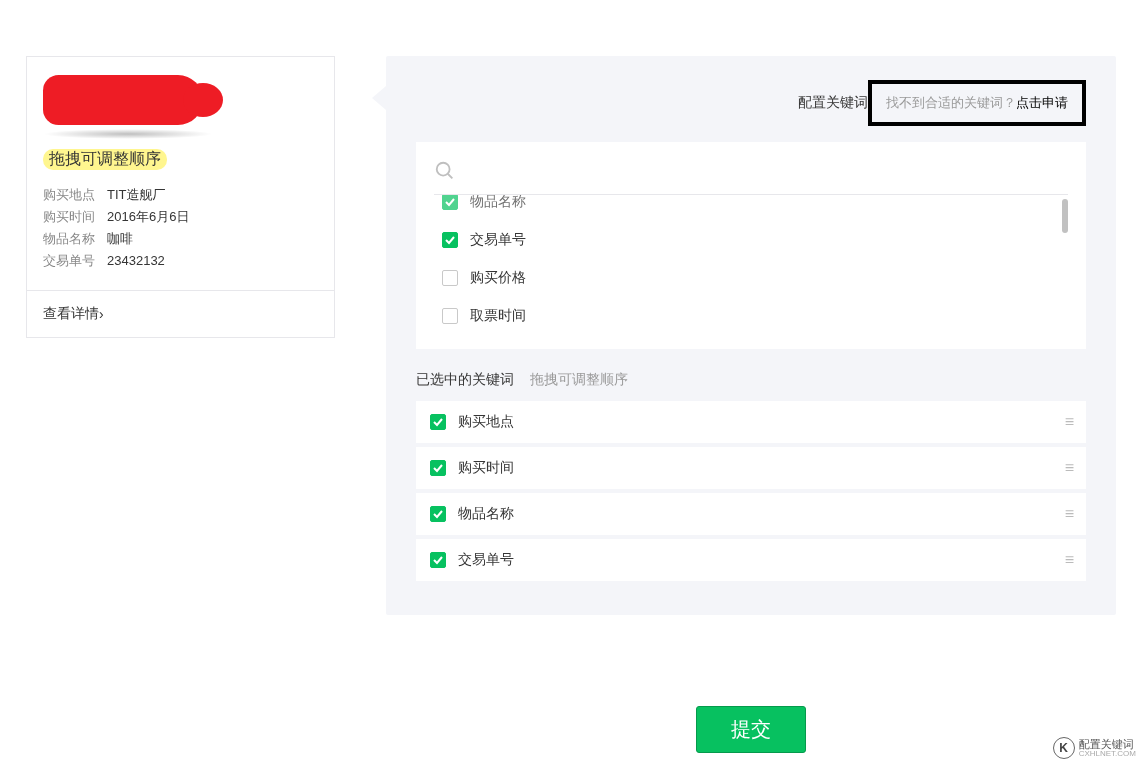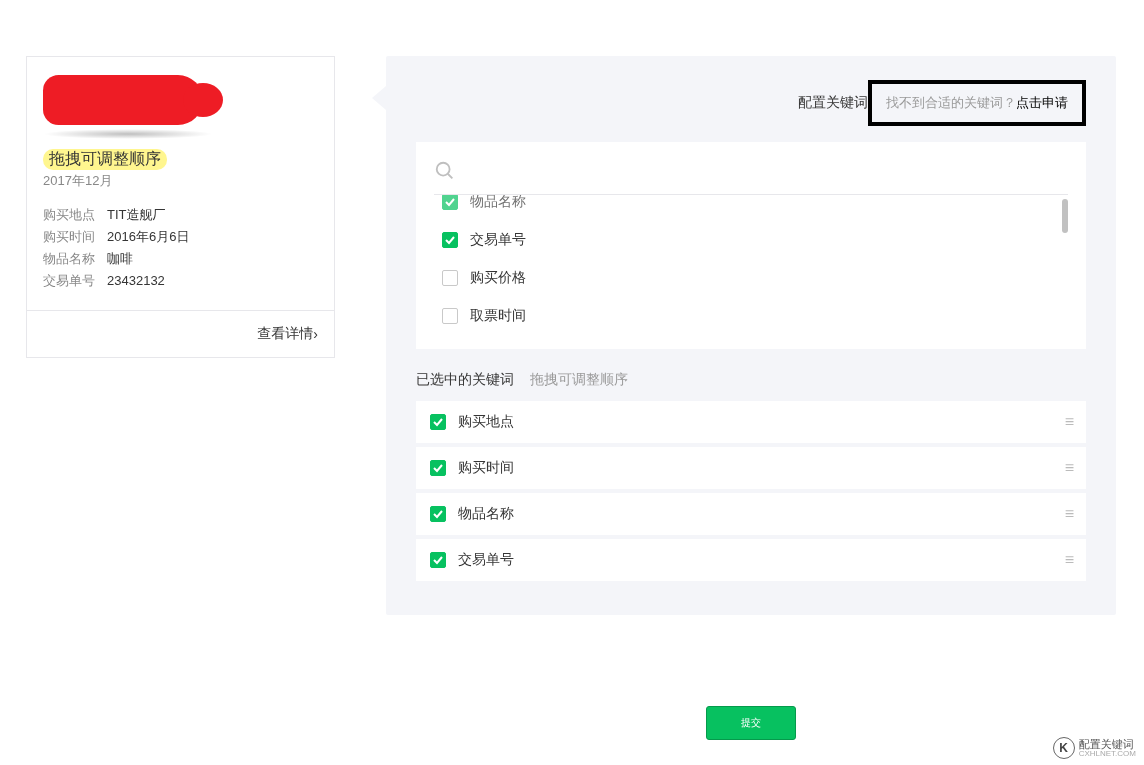--- a/index.html
+++ b/index.html
@@ -14,21 +14,21 @@
 
 .notice-block { padding: 0 16px 14px; }
 .notice-title { display:inline-block; font-size: 16px; color:#353535; background: #fff68f; border-radius: 10px; padding: 0 6px; }
 .notice-date { font-size: 13px; color:#888; margin-top: 2px; }
 
 .fields { padding: 0 16px 18px; }
 .field-row { display:flex; font-size: 13px; color:#888; line-height: 22px; }
 .field-label { width: 64px; }
 .field-value { color:#353535; }
 
-.card-footer { border-top: 1px solid #e7e7eb; padding: 14px 16px; display:flex; align-items:center; justify-content:flex-end; cursor:pointer; }
+.card-footer { border-top: 1px solid #e7e7eb; padding: 14px 16px; display:flex; align-items:center; justify-content:flex-start; cursor:pointer; }
 .card-footer span { color:#353535; font-size:14px; }
 .chevron { color:#c0c0c0; font-size: 18px; }
 
 .main-panel { position:absolute; left: 386px; top: 56px; width: 730px; background:#f4f5f9; border-radius:2px; padding: 0 0 30px 0; }
 .panel-arrow { position:absolute; left:-14px; top:30px; width:0; height:0; border-top:12px solid transparent; border-bottom:12px solid transparent; border-right:14px solid #f4f5f9; }
 
 .section-head { display:flex; justify-content:flex-end; align-items:center; padding: 24px 30px 16px 30px; }
 .section-head h3 { font-size: 14px; font-weight: normal; color:#353535; }
 .hint-box { border: 4px solid #000; padding: 10px 14px; font-size: 13px; color:#9a9a9a; }
 .hint-box a { color:#000000; text-decoration:none; }
@@ -51,40 +51,39 @@
 
 .selected-head { padding: 22px 30px 12px; font-size:14px; }
 .selected-head .hint { color:#9a9a9a; margin-left:12px; }
 
 .sel-list { margin: 0 30px; }
 .sel-item { background:#fff; display:flex; align-items:center; padding: 12px 14px; margin-bottom: 4px; }
 .sel-item .kw-label { flex:1; }
 .drag { color:#bbb; font-size:16px; letter-spacing:-2px; }
 
 .submit-wrap { position:absolute; left:386px; top:706px; width:730px; text-align:center; }
-.submit-btn { display:inline-block; background:#07c160; color:#fff; font-size:10px; padding: 9px 34px; border:1px solid #059a4c; border-radius:3px; cursor:pointer; }
+.submit-btn { display:inline-block; background:#07c160; color:#fff; font-size:20px; padding: 9px 34px; border:1px solid #059a4c; border-radius:3px; cursor:pointer; }
 
 .brand { position:absolute; right:8px; bottom:6px; display:flex; align-items:center; gap:4px; font-size:11px; color:#555; }
 .brand-logo { width:22px; height:22px; border:1px solid #666; border-radius:50%; display:flex; align-items:center; justify-content:center; font-weight:bold; font-size:12px; color:#444; }
 .brand-text { line-height:1.1; }
 .brand-sub { font-size:8px; color:#aaa;text-align:center; }
 </style>
 </head>
 <body>
 
 <div class="container">
 
   <div class="card-preview">
     <div class="card-header">
       <div class="red-blob"></div>
       <div class="blob-shadow"></div>
     </div>
     <div class="notice-block">
       <div class="notice-title">拖拽可调整顺序</div>
-      <div class="notice-date">2017年12月</div>
     </div>
     <div class="fields">
       <div class="field-row">
         <div class="field-label">购买地点</div>
         <div class="field-value">TIT造舰厂</div>
       </div>
       <div class="field-row">
         <div class="field-label">购买时间</div>
         <div class="field-value">2016年6月6日</div>
       </div>

